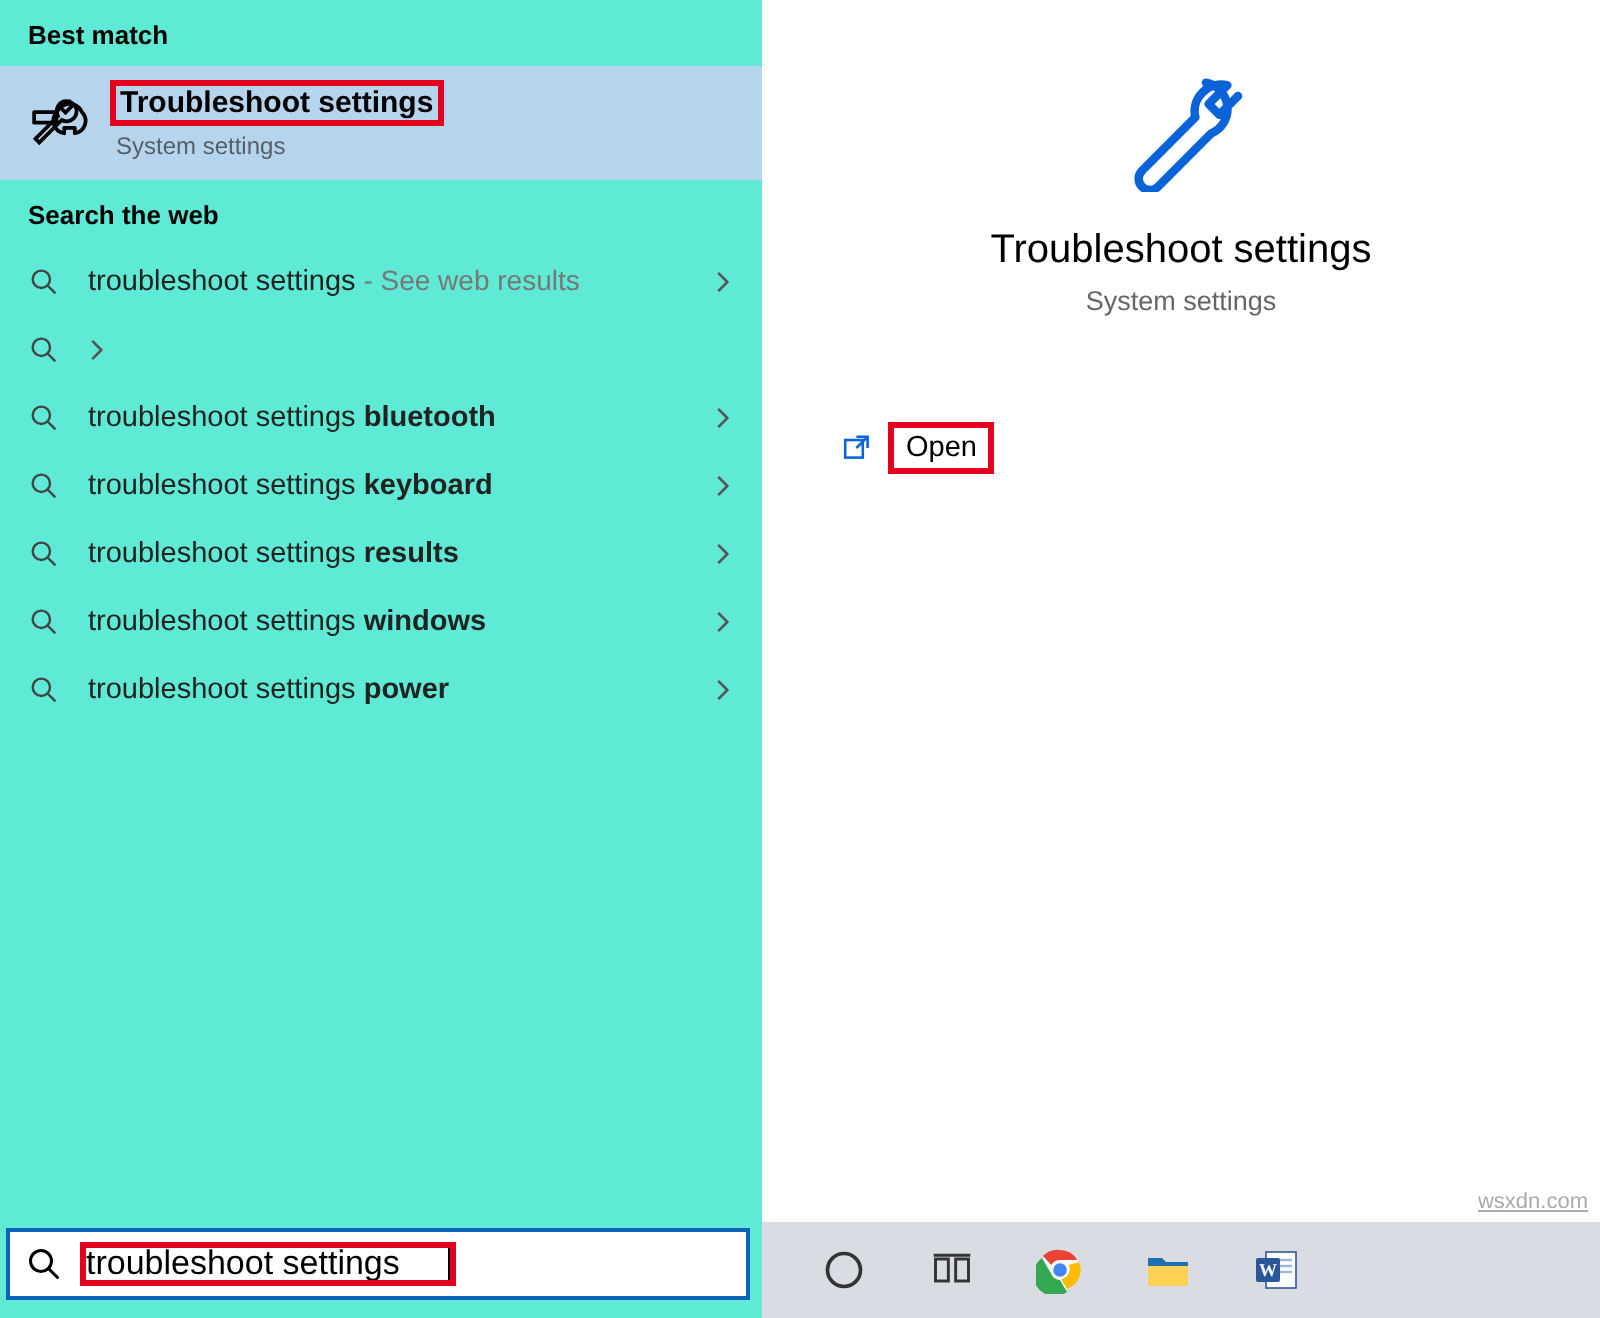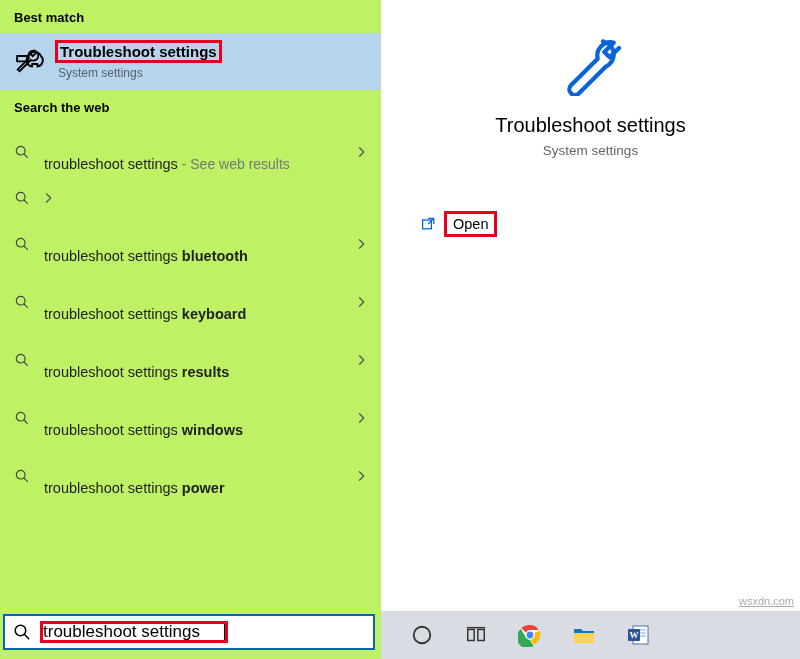--- a/index.html
+++ b/index.html
@@ -9,21 +9,21 @@
     background: #fff;
     width: 800px;
     height: 659px;
     overflow: hidden;
     position: relative;
     color: #000;
   }
   .container { display: flex; height: 100%; }
   .left-pane {
     width: 381px;
-    background: #bef264;
+    background: #5eead4;
     display: flex;
     flex-direction: column;
     height: 659px;
     position: relative;
   }
   .right-pane {
     flex: 1;
     background: #fff;
     display: flex;
     flex-direction: column;
@@ -56,21 +56,21 @@
   .highlight-box-title { display: inline-block; padding: 2px 4px; }
   .web-list { display: flex; flex-direction: column; }
   .web-item {
     display: flex;
     align-items: center;
     padding: 9px 14px;
     gap: 14px;
     cursor: default;
   }
   .web-item .mag { width: 16px; height: 16px; flex-shrink: 0; }
-  .web-item .label { flex: 1; font-size: 14.5px; color: #222; margin-top: 24px; }
+  .web-item .label { flex: 1; font-size: 14.5px; color: #222; }
   .web-item .label .bold { font-weight: 600; }
   .web-item .hint { color: #777; font-size: 14px; }
   .web-item .chev { color: #555; font-size: 13px; }
   .search-bar-wrap {
     position: absolute;
     bottom: 9px;
     left: 3px;
     right: 6px;
   }
   .search-bar {

